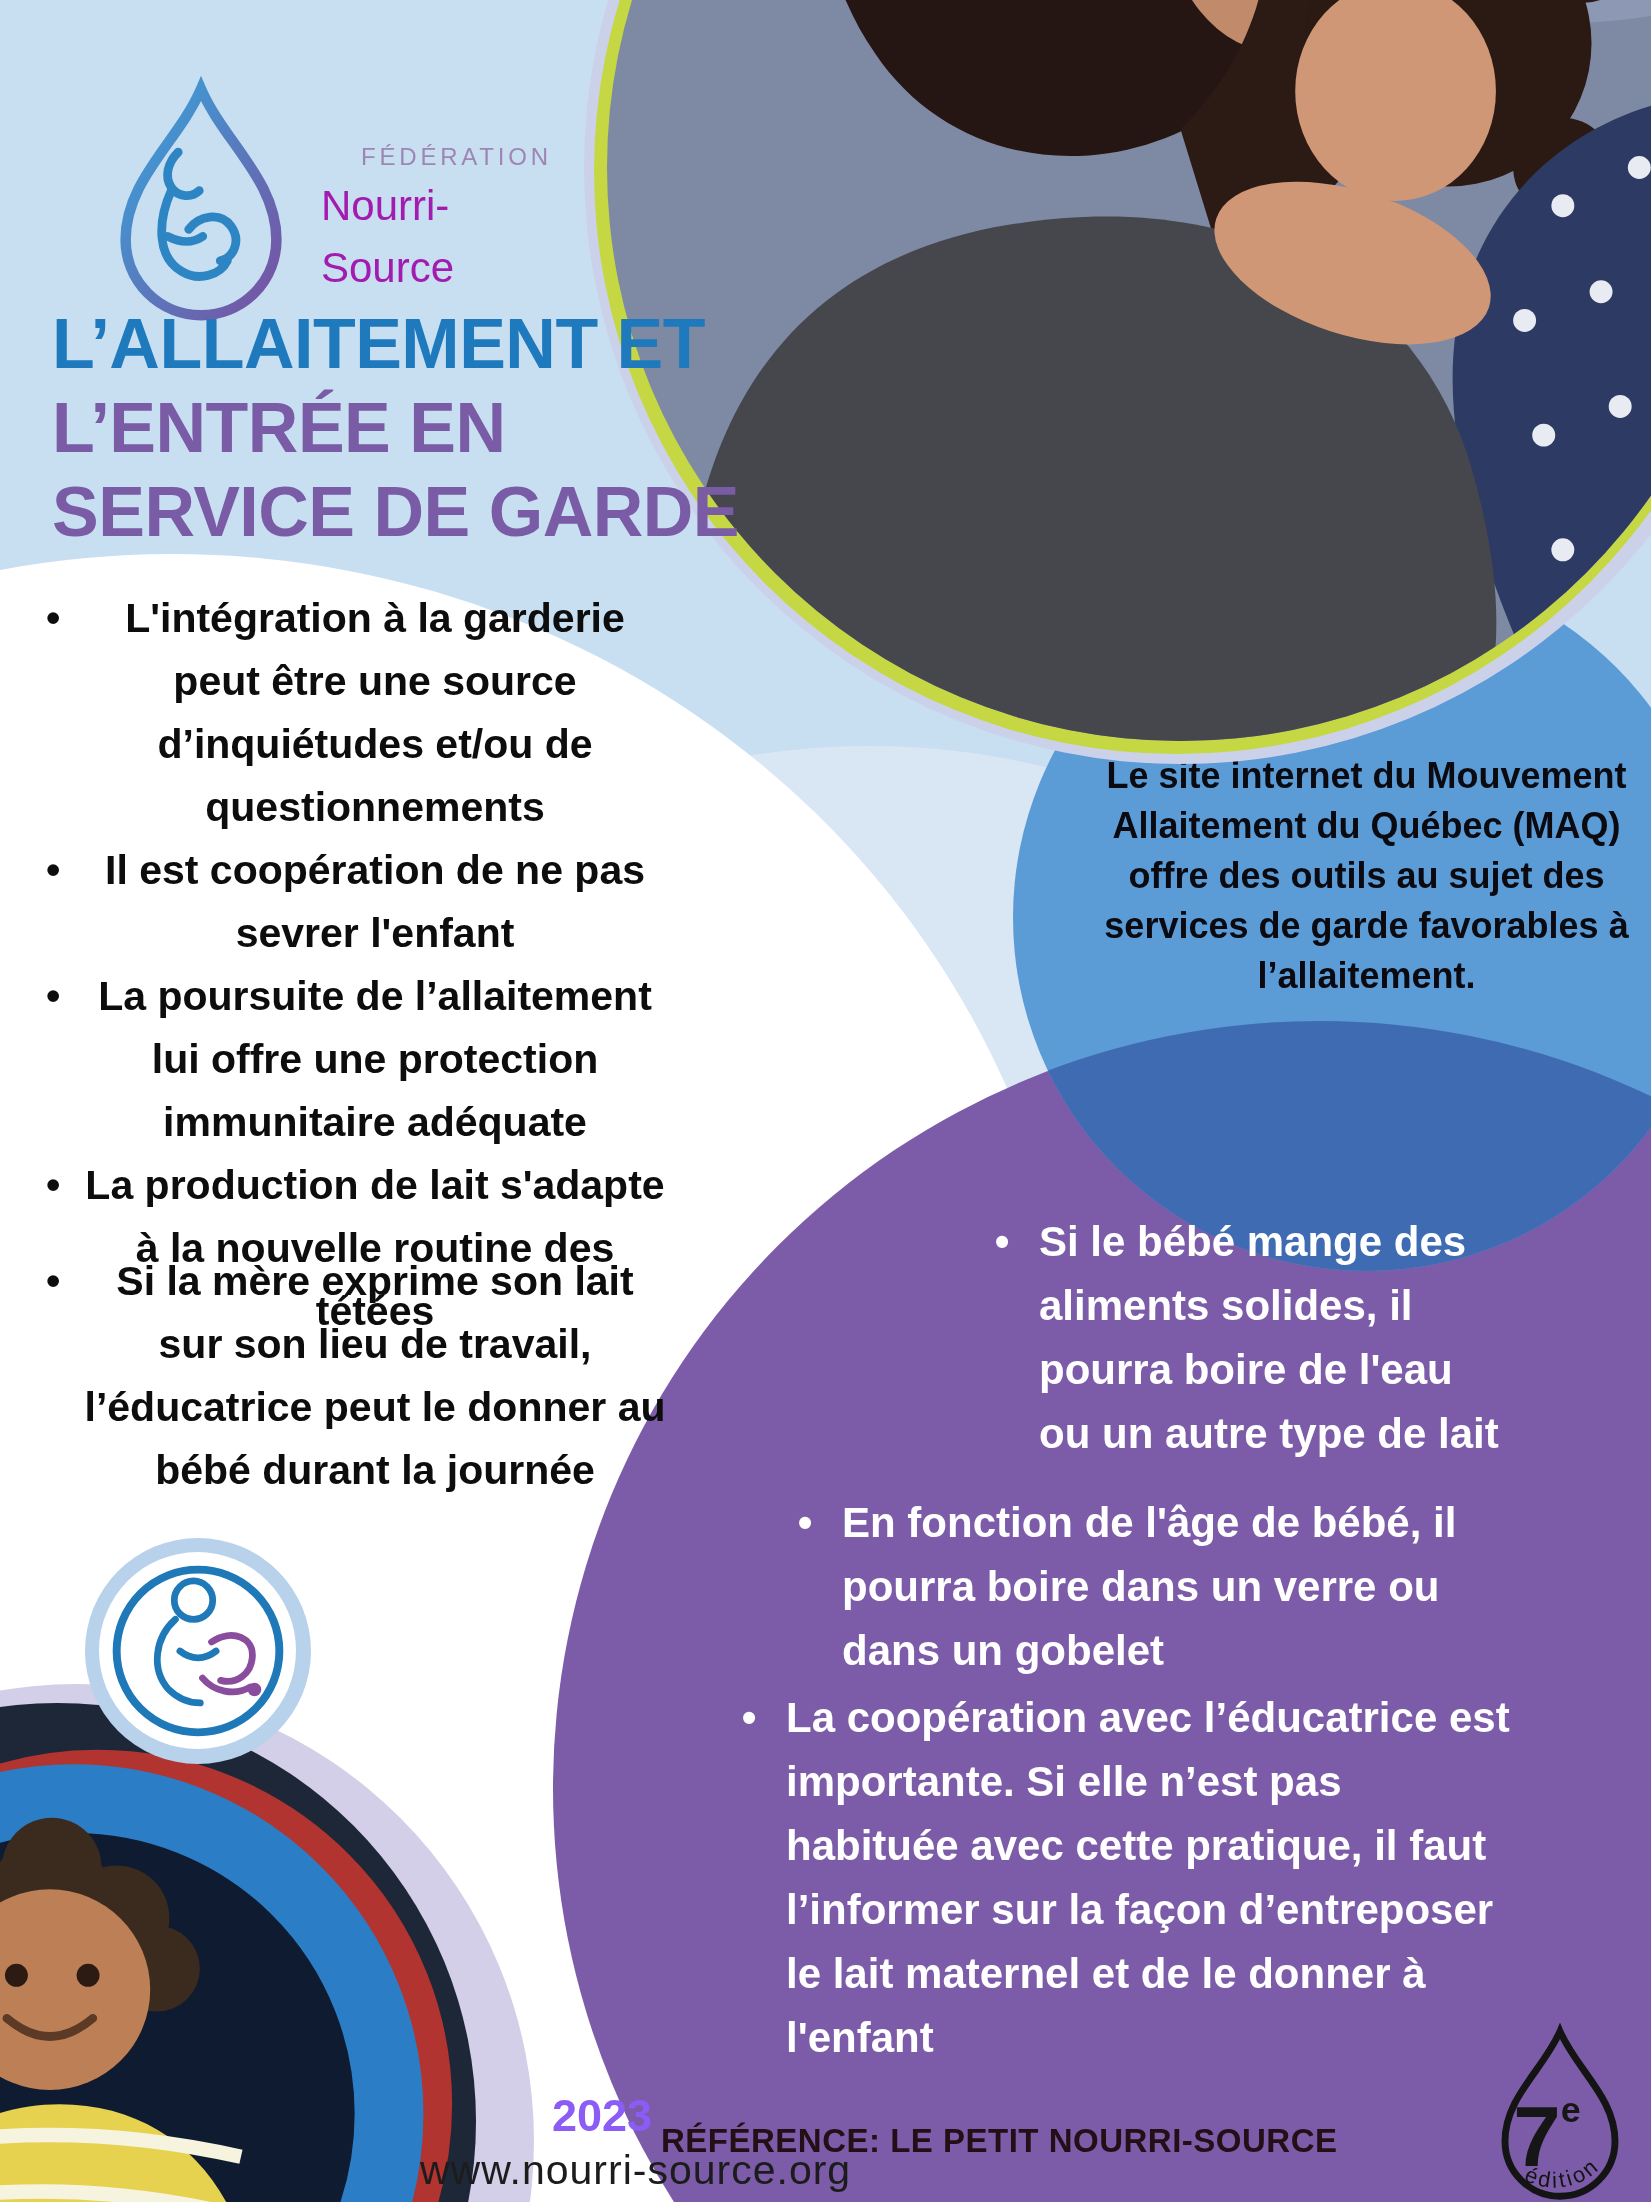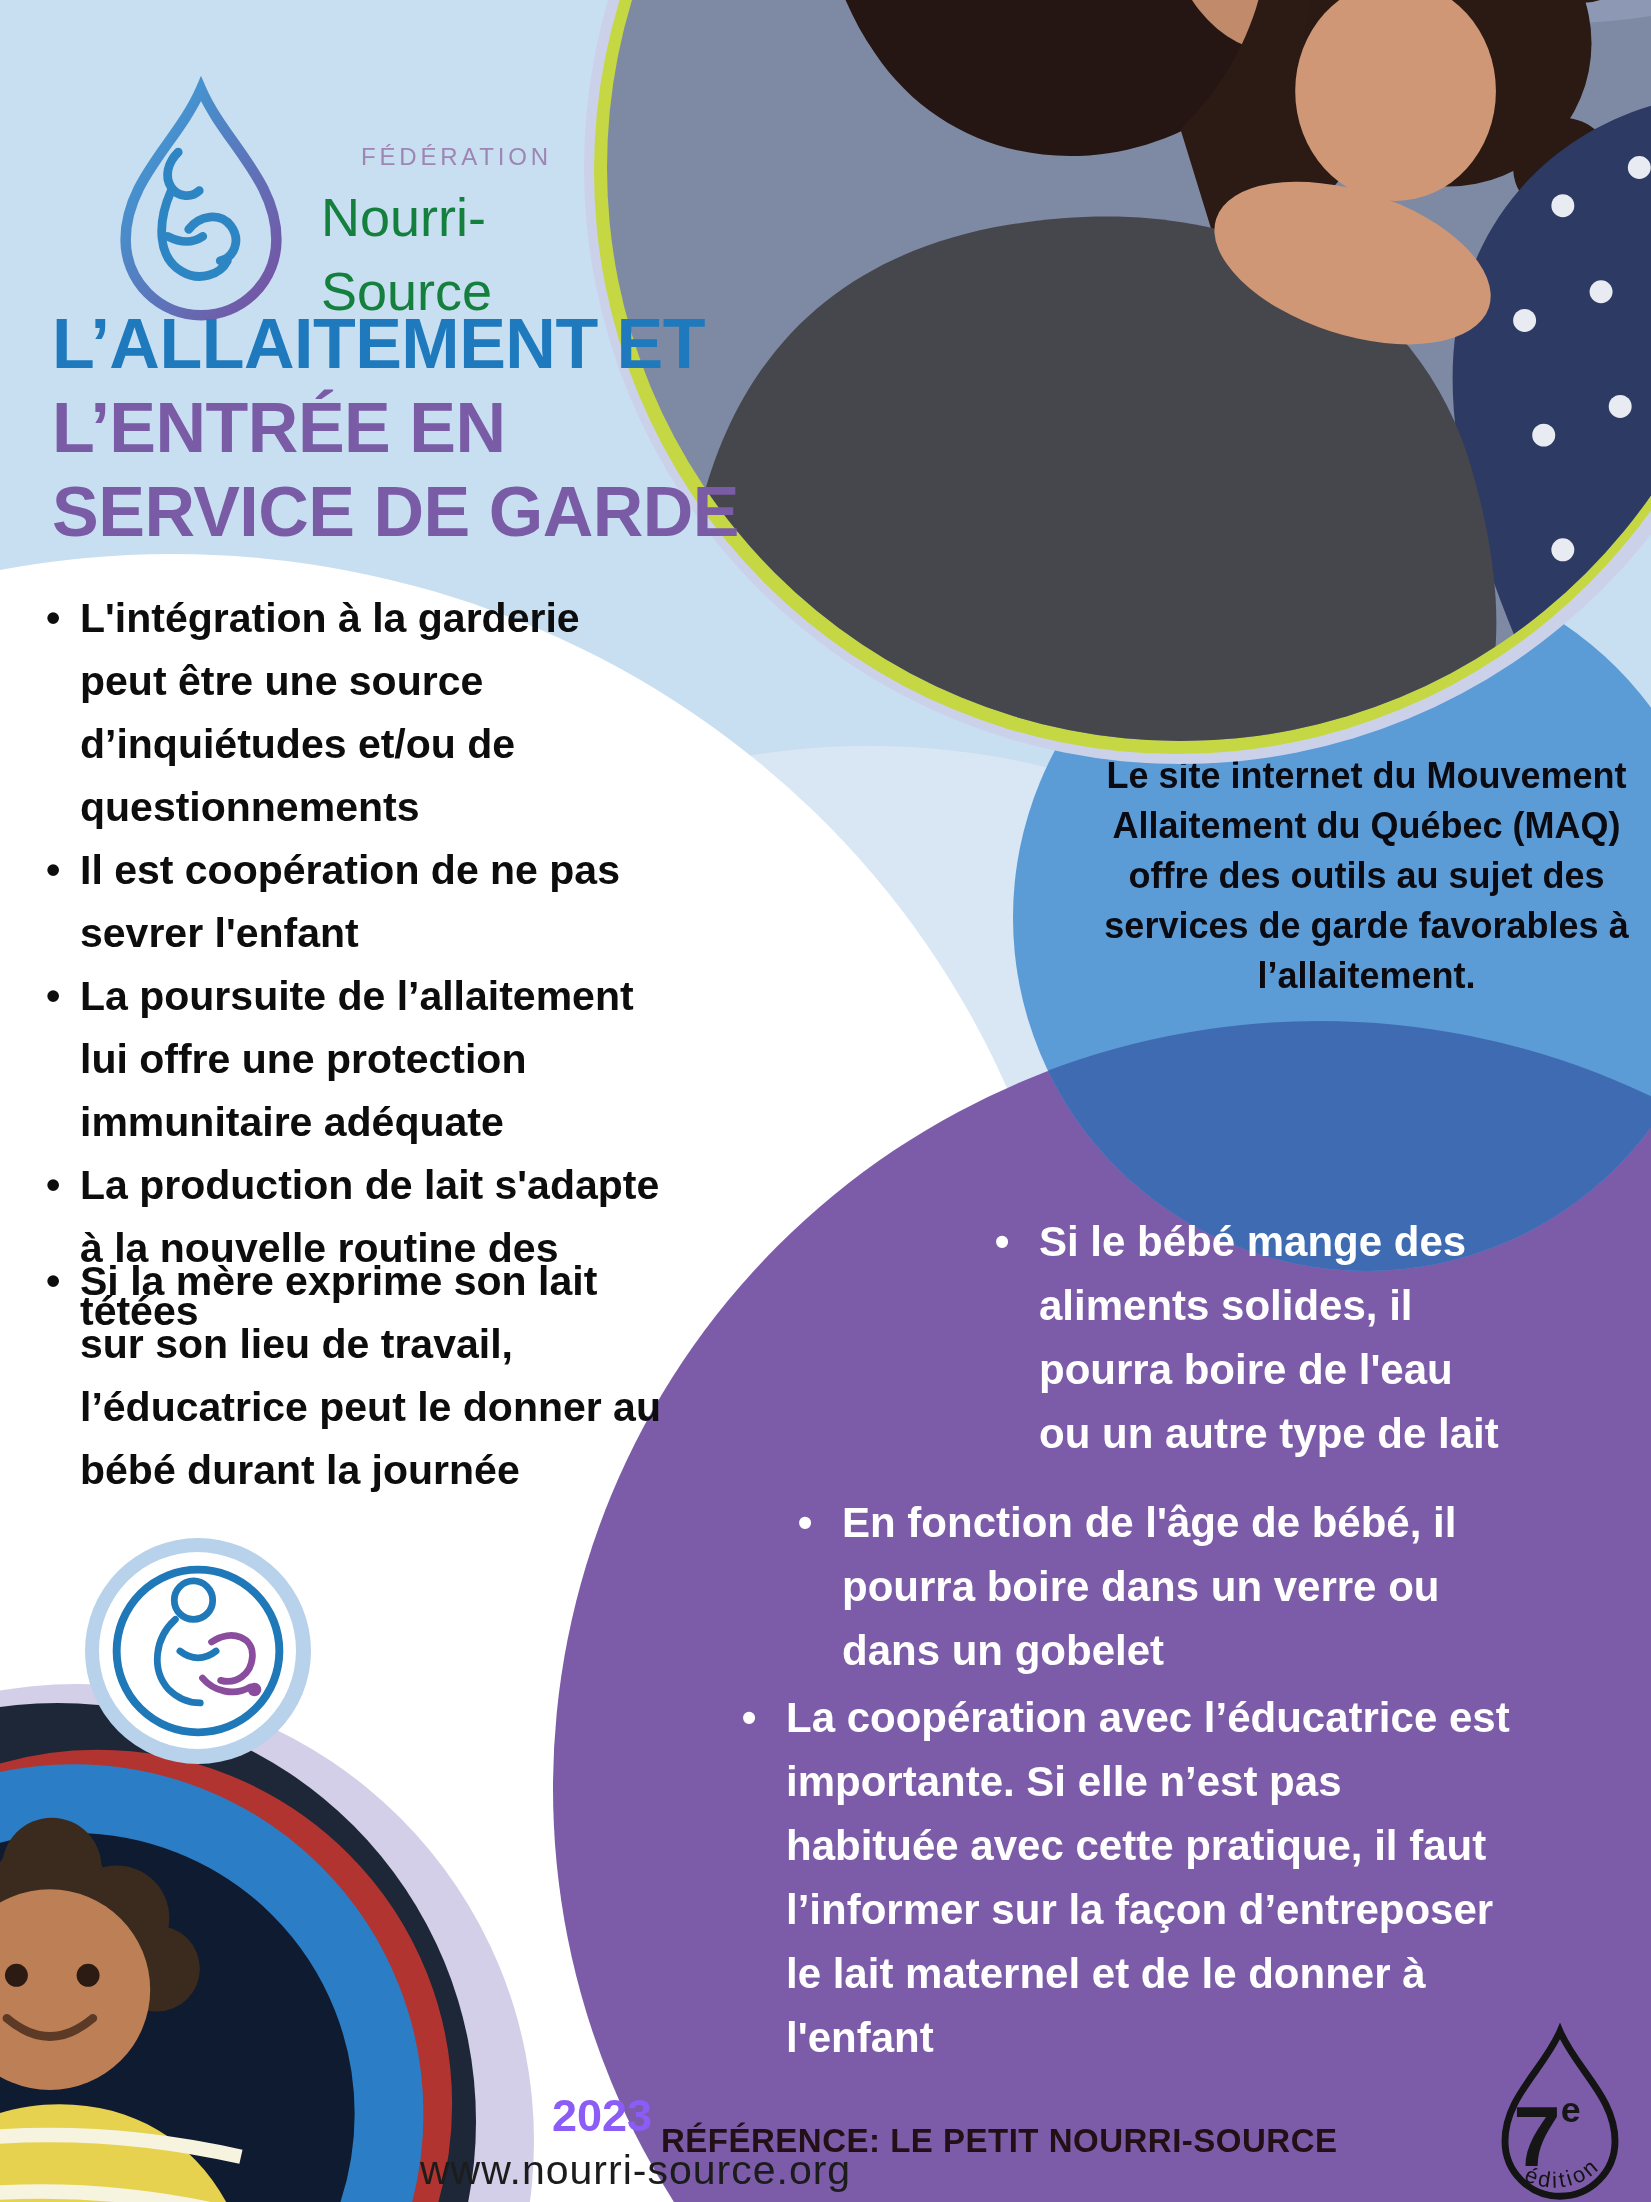--- a/index.html
+++ b/index.html
@@ -37,29 +37,29 @@
 
   
   .icon-outer{left:85px;top:1538px;width:226px;height:226px;background:#b7d2ea;}
   .icon-inner{left:99px;top:1552px;width:197px;height:197px;background:#ffffff;}
   .icon-art{left:85px;top:1538px;width:226px;height:226px;}
 
   
   .logo-drop{left:84px;top:75px;width:234px;height:263px;}
   .logo-text{left:321px;top:143px;}
   .logo-fed{font-size:24px;letter-spacing:3.8px;color:#9d86b3;font-weight:400;margin-left:40px;}
-  .logo-name{font-size:54px;line-height:55px;color:#15803d;font-weight:400;margin-top:19px;}
+  .logo-name{font-size:42px;line-height:55px;color:#a21caf;font-weight:400;margin-top:7px;}
 
   
   .title{left:44px;top:302px;font-weight:800;font-size:70px;line-height:84px;letter-spacing:-0.5px;margin-left:8px;}
   .title .t1{color:#1e7abd;}
   .title .t2{color:#7a5ba6;}
 
   
-  .blist{list-style:none;margin:0;padding:0;font-weight:bold;color:#0d0d0d;}
+  .blist{list-style:none;margin:0;padding:0;font-weight:bold;color:#0d0d0d;text-align:center;}
   .blist li{position:relative;padding-left:36px;}
   .blist li::before{content:"•";position:absolute;left:1.9px;top:0;}
   .intro{left:44px;top:587px;width:626px;font-size:41px;line-height:63px;}
   .intro-extra{left:44px;top:1250px;width:626px;font-size:41px;line-height:63px;}
 
   
   .plist{list-style:none;margin:4px;padding:0;font-weight:bold;color:#ffffff;font-size:42px;line-height:64px;}
   .plist li{position:relative;padding-left:50px;}
   .plist li::before{content:"•";position:absolute;left:5.7px;top:0;}
   .pb1{left:985px;top:1206px;width:521px;}

